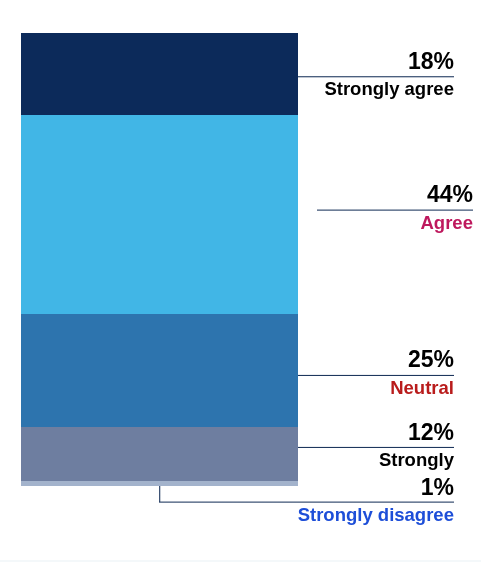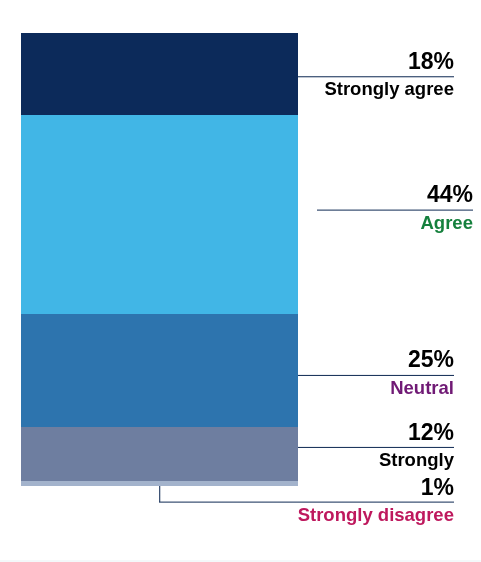--- a/index.html
+++ b/index.html
@@ -39,38 +39,38 @@
 
     <div class="callout" style="left: 297.9px; width: 156.05px;">
       <div class="pct" style="color: rgb(0, 0, 0); top: 48.8px;">18%</div>
       <div class="rule" style="left: 0px; top: 74px; width: 156.05px; height: 4px; background: linear-gradient(rgba(30, 55, 94, 0) 0%, rgba(30, 55, 94, 0) 25%, rgba(30, 55, 94, 0.796) 25%, rgba(30, 55, 94, 0.796) 50%, rgba(30, 55, 94, 0.29) 50%, rgba(30, 55, 94, 0.29) 75%, rgba(30, 55, 94, 0) 75%, rgba(30, 55, 94, 0) 100%);"></div>
       <div class="desc" style="color: rgb(0, 0, 0); top: 77.9px;">Strongly agree</div>
     </div>
 
     <div class="callout" style="left: 297.9px; width: 156.05px; margin-left: 19px;">
       <div class="pct" style="color: rgb(0, 0, 0); top: 182.2px;">44%</div>
       <div class="rule" style="left: 0px; top: 207px; width: 156.05px; height: 4px; background: linear-gradient(rgba(30, 55, 94, 0) 0%, rgba(30, 55, 94, 0) 25%, rgba(30, 55, 94, 0.427) 25%, rgba(30, 55, 94, 0.427) 50%, rgba(30, 55, 94, 0.647) 50%, rgba(30, 55, 94, 0.647) 75%, rgba(30, 55, 94, 0) 75%, rgba(30, 55, 94, 0) 100%);"></div>
-      <div class="desc" style="color: #15803d; top: 212px;">Agree</div>
+      <div class="desc" style="color: #be185d; top: 212px;">Agree</div>
     </div>
 
     <div class="callout" style="left: 297.9px; width: 156.05px;">
       <div class="pct" style="color: rgb(0, 0, 0); top: 347.4px;">25%</div>
       <div class="rule" style="left: 0px; top: 372px; width: 156.05px; height: 4px; background: linear-gradient(rgba(30, 55, 94, 0) 0%, rgba(30, 55, 94, 0) 25%, rgba(30, 55, 94, 0.086) 25%, rgba(30, 55, 94, 0.086) 50%, rgb(30, 55, 94) 50%, rgb(30, 55, 94) 75%, rgba(30, 55, 94, 0) 75%, rgba(30, 55, 94, 0) 100%);"></div>
-      <div class="desc" style="color: #701a75; top: 377px;">Neutral</div>
+      <div class="desc" style="color: #b91c1c; top: 377px;">Neutral</div>
     </div>
 
     <div class="callout" style="left: 297.9px; width: 156.05px;">
       <div class="pct" style="color: rgb(0, 0, 0); top: 419.9px;">12%</div>
       <div class="rule" style="left: 0px; top: 444px; width: 156.05px; height: 4px; background: linear-gradient(rgba(30, 55, 94, 0) 0%, rgba(30, 55, 94, 0) 25%, rgba(30, 55, 94, 0.086) 25%, rgba(30, 55, 94, 0.086) 50%, rgb(30, 55, 94) 50%, rgb(30, 55, 94) 75%, rgba(30, 55, 94, 0) 75%, rgba(30, 55, 94, 0) 100%);"></div>
       <div class="desc" style="color: rgb(0, 0, 0); top: 449.2px;">Strongly</div>
     </div>
 
     <div class="callout" style="left: 158.9px; width: 295.05px;">
       <div class="pct" style="color: rgb(0, 0, 0); top: 474.7px;">1%</div>
       <div class="rule" style="left: 0px; top: 499px; width: 295.05px; height: 4px; background: linear-gradient(rgba(30, 55, 94, 0) 0%, rgba(30, 55, 94, 0) 25%, rgba(30, 55, 94, 0.427) 25%, rgba(30, 55, 94, 0.427) 50%, rgba(30, 55, 94, 0.647) 50%, rgba(30, 55, 94, 0.647) 75%, rgba(30, 55, 94, 0) 75%, rgba(30, 55, 94, 0) 100%);"></div>
-      <div class="desc" style="color: #be185d; top: 503.6px;">Strongly disagree</div>
+      <div class="desc" style="color: #1d4ed8; top: 503.6px;">Strongly disagree</div>
     </div>
 
     <div id="leader-v" style="left: 158px; top: 485.6px; width: 4px; height: 16.1px; background: linear-gradient(to right, rgba(30, 55, 94, 0) 0%, rgba(30, 55, 94, 0) 25%, rgba(30, 55, 94, 0.86) 25%, rgba(30, 55, 94, 0.86) 50%, rgba(30, 55, 94, 0.263) 50%, rgba(30, 55, 94, 0.263) 75%, rgba(30, 55, 94, 0) 75%, rgba(30, 55, 94, 0) 100%);"></div>
   </div>
 
   <div id="footer-band" style="top: 560px; height: 2px; background: rgb(244, 248, 250);"></div>
 </div>
 
 </body></html>

